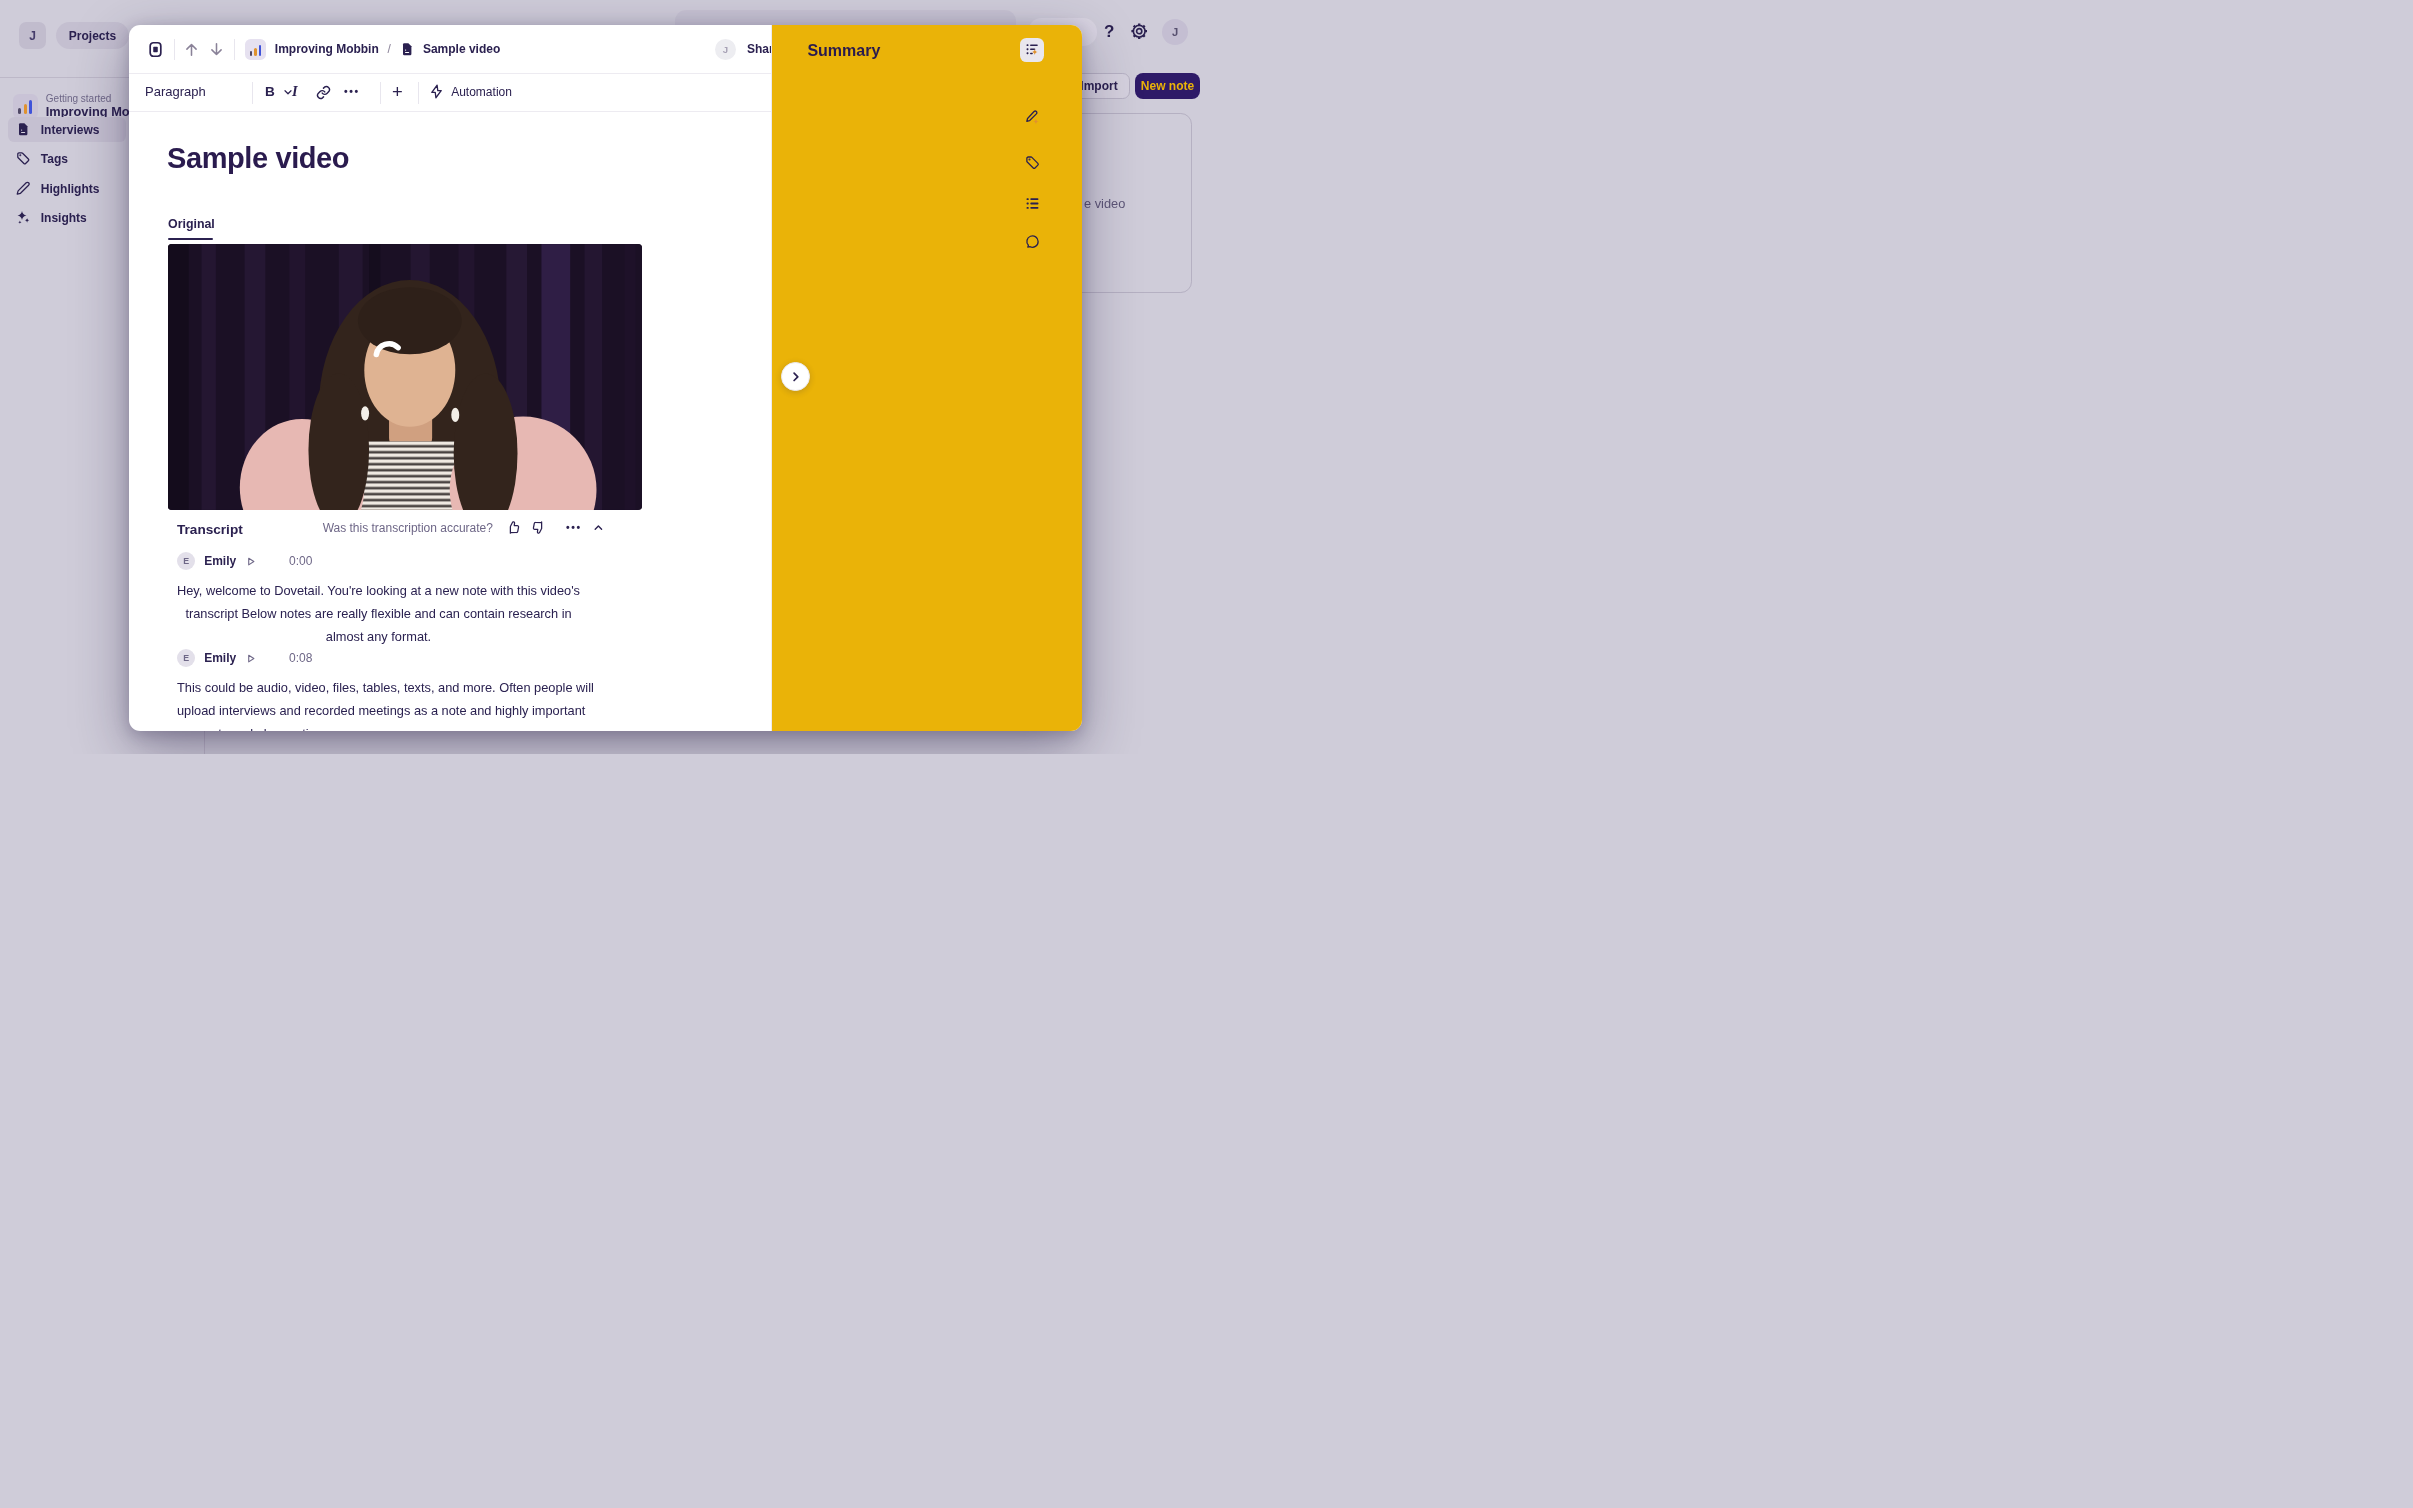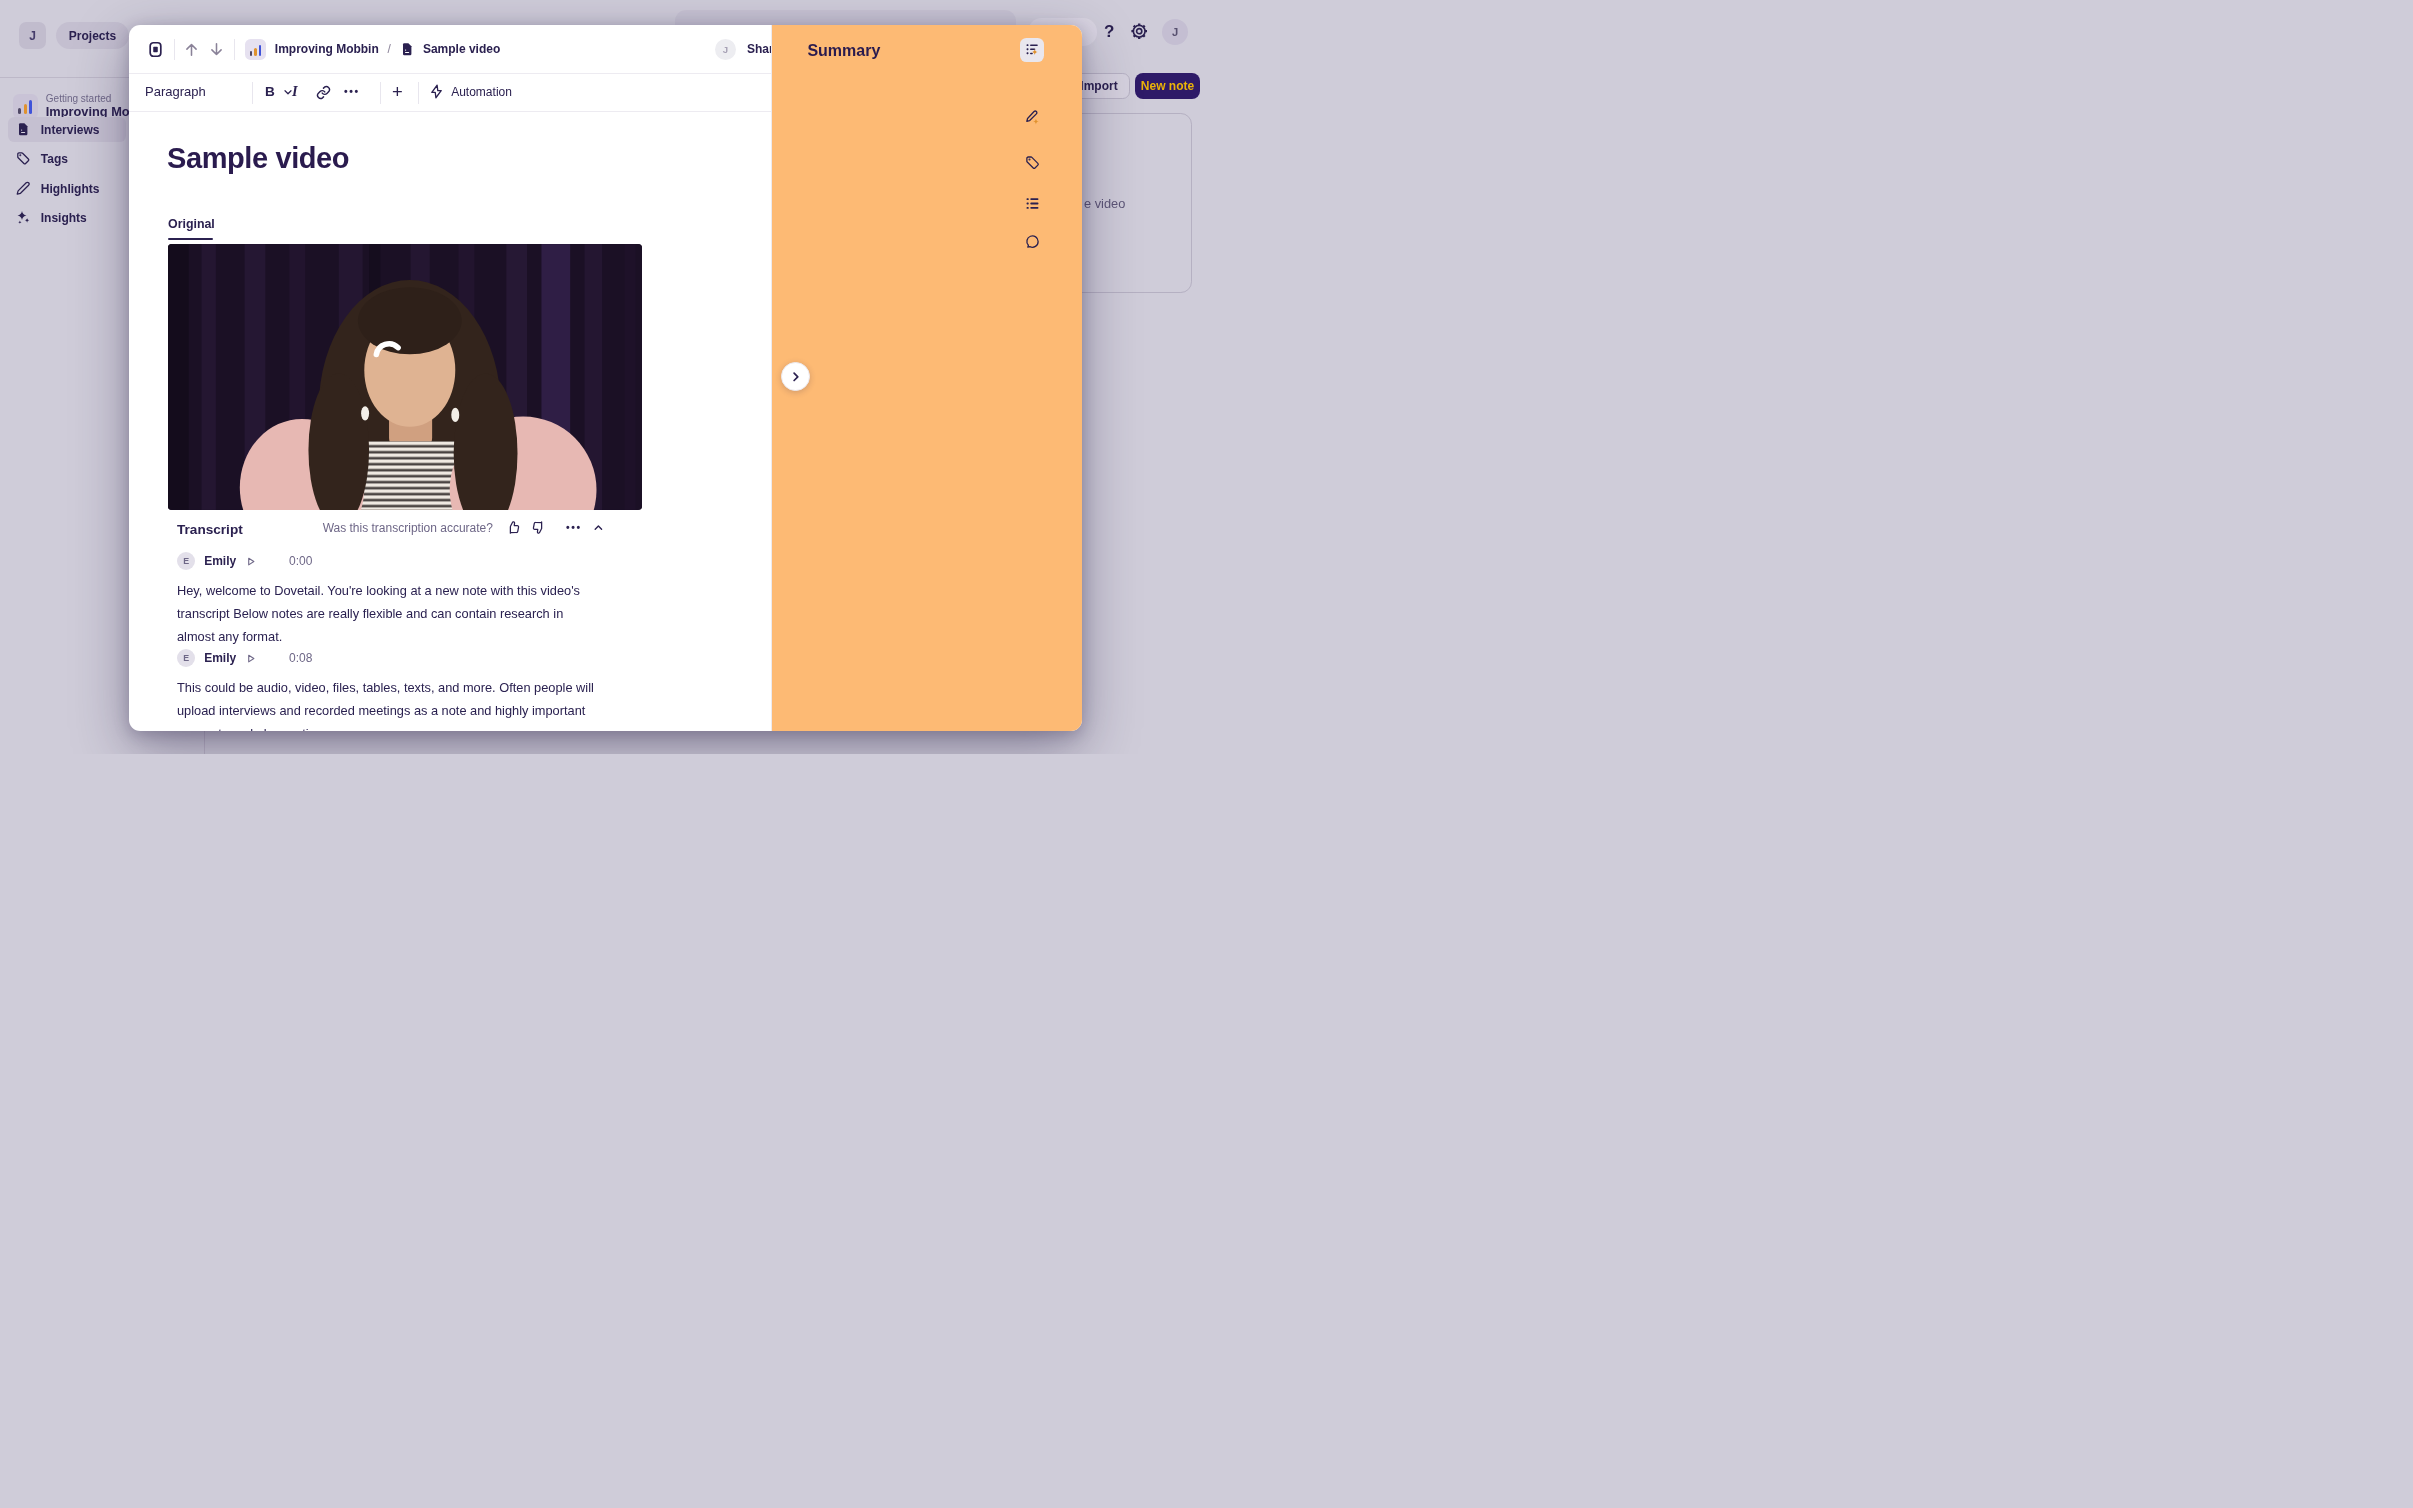--- a/index.html
+++ b/index.html
@@ -44,21 +44,21 @@
   .video-frame { border-radius:4px; overflow:hidden; background:#1b1025; }
 
   .t-heading { font-size:13.6px; font-weight:bold; color:#2b2150; }
   .t-row { display:flex; align-items:center; gap:8.8px; }
   .sp-avatar { width:18.4px; height:18.4px; border-radius:50%; background:#e3e0ea; color:#6e6787; font-size:8.8px; font-weight:bold; display:flex; align-items:center; justify-content:center; }
   .sp-name { font-weight:bold; font-size:12px; color:#2b2150; }
   .sp-time { font-size:12px; color:#6e6787;margin-left:24px; }
   .t-para { font-size:12.8px; line-height:23px; color:#2a2150; white-space:nowrap; }
 
   
-  .panel { width:322px; background:#fdba74; position:relative; border-left:0.8px solid #eceaf0; }
+  .panel { width:322px; background:#eab308; position:relative; border-left:0.8px solid #eceaf0; }
   .panel-heading { font-size:16px; font-weight:bold; color:#2a1b4e; }
   .magic-card { background:#faf0e2; border-radius:11.2px; }
   .magic-text { font-size:12px; line-height:17px; color:#2b2150; }
   .summarize-btn { background:#fff; border-radius:8px; box-shadow:0 0.8px 3.2px rgba(40,30,70,.18); display:flex; align-items:center; justify-content:center; gap:6.4px; font-size:12px; font-weight:600; color:#2b2150; border:0.8px solid #f0e9de; }
   .rail-tile { width:24px; height:24px; border-radius:6.4px; display:flex; align-items:center; justify-content:center; color:#2b2150; }
   .rail-tile.active { background:#e9e7ee; }
   .collapse-btn { width:29px; height:29px; border-radius:50%; background:#fff; border:0.8px solid #eceaf0; box-shadow:0 1.6px 6.4px rgba(40,30,70,.2); display:flex; align-items:center; justify-content:center; color:#2b2150; }
 </style>
 </head>
 <body>
@@ -274,21 +274,21 @@
           </div>
 
           <div class="t-row" style="position:absolute; left:0; top:32px;">
             <div class="sp-avatar">E</div>
             <span class="sp-name">Emily</span>
             <svg width="11.2" height="11.2" viewBox="0 0 24 24" fill="none" stroke="#6e6787" stroke-width="2.4" stroke-linejoin="round">
                 <path d="M8 5v14l11-7z"></path>
               </svg>
             <span class="sp-time">0:00</span>
           </div>
-          <div class="t-para" style="position:absolute; left:0; top:59px;">
+          <div class="t-para" style="position:absolute; left:0; top:59px;text-align:center;">
             <div>Hey, welcome to Dovetail. You're looking at a new note with this video's</div>
             <div>transcript Below notes are really flexible and can contain research in</div>
             <div>almost any format.</div>
           </div>
 
           <div class="t-row" style="position:absolute; left:0; top:129px;">
             <div class="sp-avatar">E</div>
             <span class="sp-name">Emily</span>
             <svg width="11.2" height="11.2" viewBox="0 0 24 24" fill="none" stroke="#6e6787" stroke-width="2.4" stroke-linejoin="round">
                 <path d="M8 5v14l11-7z"></path>

